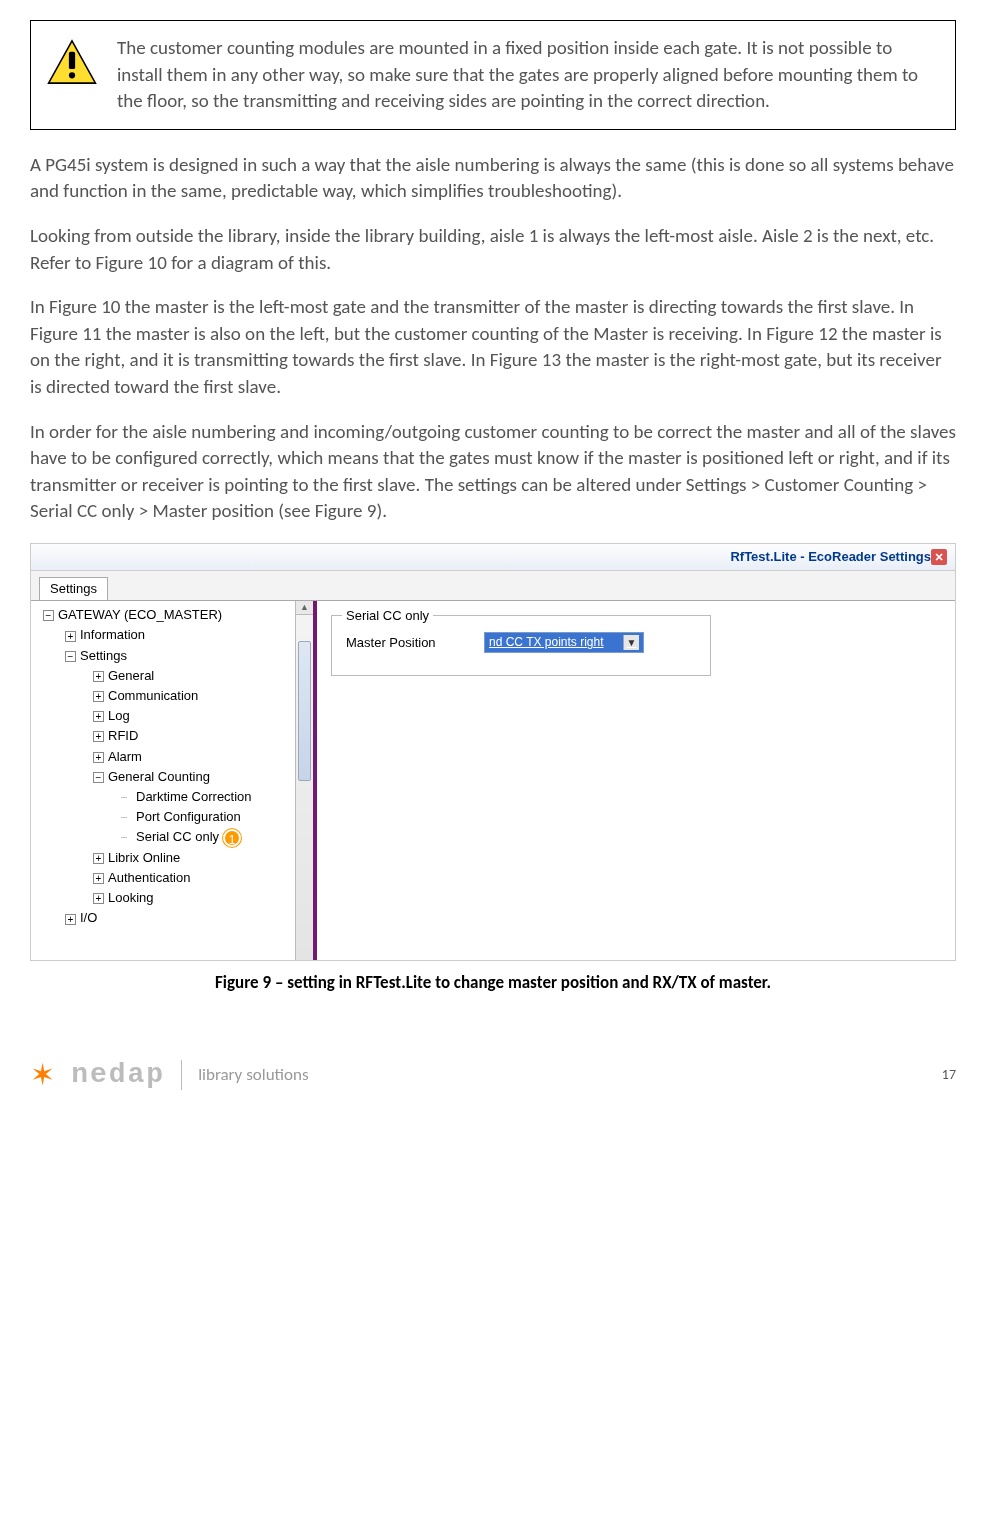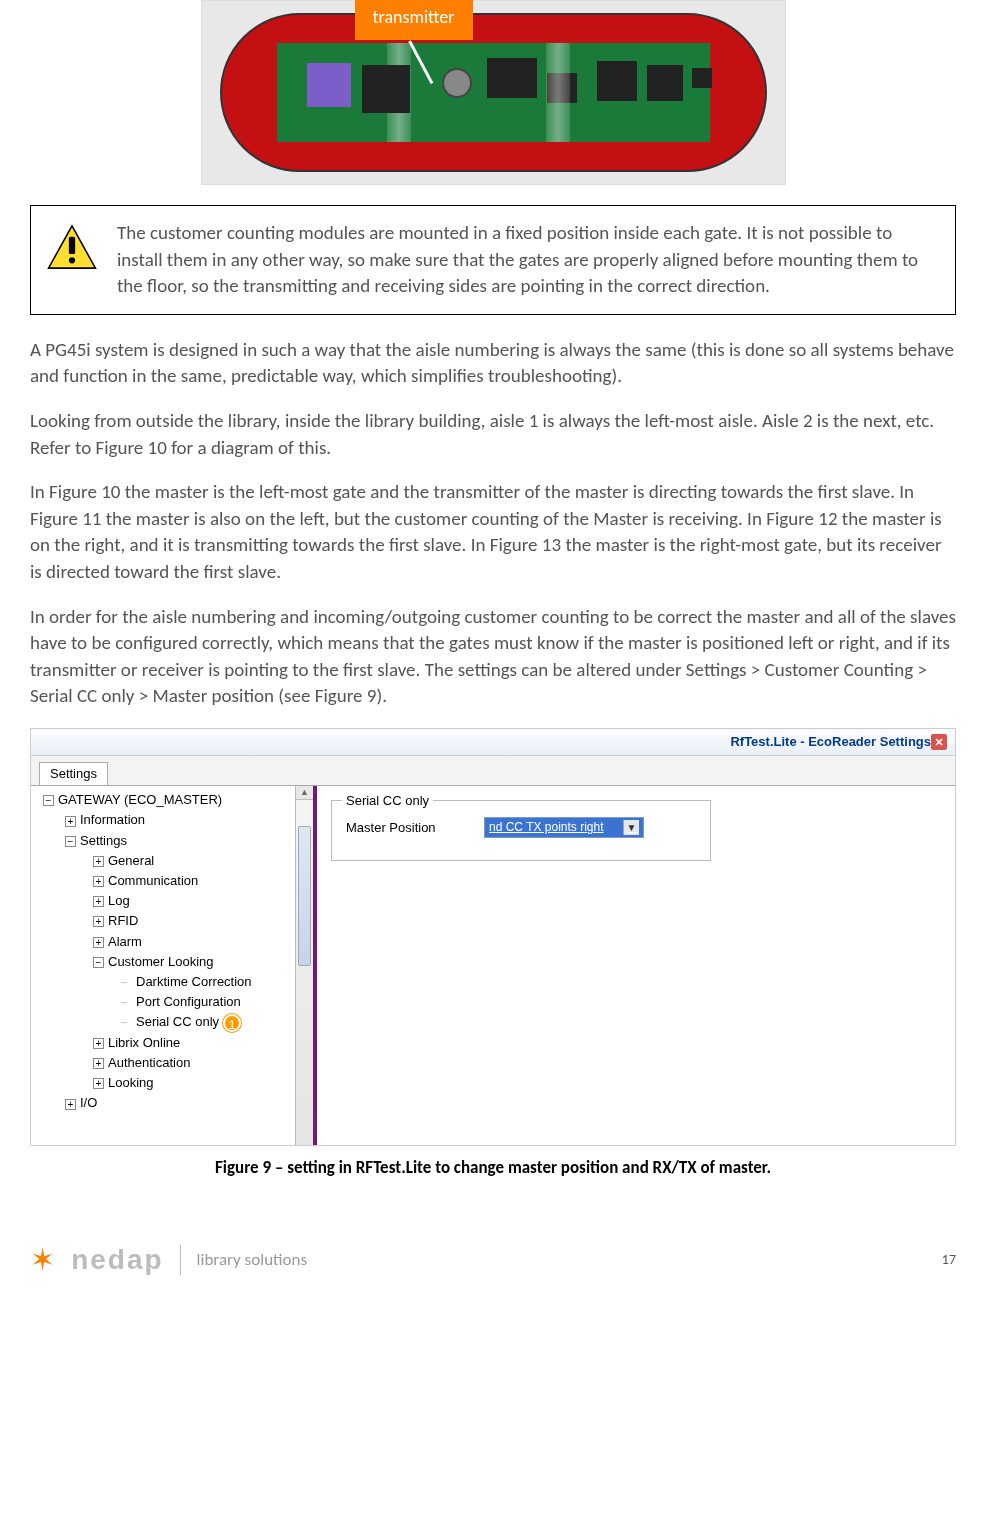--- a/index.html
+++ b/index.html
@@ -207,50 +207,34 @@
   .footer {
     position: relative;
     margin-top: 60px;
     display:flex;
     align-items:center;
     justify-content: space-between;
   }
   .logo { display:flex; align-items:center; gap:16px; }
   .star { color:#ff7f00; font-size:30px; line-height:1; }
   .nedap {
-    font-family: Liberation Sans, sans-serif;
+    font-family: Liberation Mono, monospace;
     font-size: 28px;
     letter-spacing: 2px;
     color:#bcbcbc;
     font-weight:bold;
   }
   .divider { width:1px; height:30px; background:#bbb; }
   .lib-sol { color:#999; font-size:17px; }
   .page-num { color:#555; font-size:14px; }
 </style>
 </head>
 <body>
 
 <div class="figure-block">
-  <div class="pcb-figure">
-    <div class="pcb-case">
-      <div class="pcb-inner">
-        <div class="chip a"></div>
-          <div class="chip b"></div>
-          <div class="chip c"></div>
-        <div class="chip d"></div>
-          <div class="chip e"></div>
-          <div class="chip f"></div>
-        <div class="chip g"></div>
-          <div class="chip h"></div>
-      </div>
-    </div>
-    <div class="callout-line"></div>
-    <div class="cap-label">transmitter</div>
-  </div>
 </div>
 
 <div class="warning-box">
   <div class="warning-icon">
     <svg viewBox="0 0 64 58">
       <polygon points="32,2 62,56 2,56" fill="#ffde2f" stroke="#000" stroke-width="2"></polygon>
       <rect x="28" y="16" width="8" height="22" fill="#000" rx="2"></rect>
       <circle cx="32" cy="46" r="4" fill="#000"></circle>
     </svg>
   </div>
@@ -275,21 +259,21 @@
       <div class="tree">
         <ul>
           <li class="t0"><span class="exp">−</span><span>GATEWAY (ECO_MASTER)</span></li>
           <li class="t1"><span class="exp">+</span><span>Information</span></li>
           <li class="t1"><span class="exp">−</span><span>Settings</span></li>
           <li class="t2"><span class="exp">+</span><span>General</span></li>
           <li class="t2"><span class="exp">+</span><span>Communication</span></li>
           <li class="t2"><span class="exp">+</span><span>Log</span></li>
           <li class="t2"><span class="exp">+</span><span>RFID</span></li>
           <li class="t2"><span class="exp">+</span><span>Alarm</span></li>
-          <li class="t2"><span class="exp">−</span><span>Customer Looking</span></li>
+          <li class="t2"><span class="exp">−</span><span>General Counting</span></li>
           <li class="t3"><span class="leaf">┈</span><span>Darktime Correction</span></li>
           <li class="t3"><span class="leaf">┈</span><span>Port Configuration</span></li>
           <li class="t3"><span class="leaf">┈</span><span>Serial CC only</span><span class="badge-1">1</span></li>
           <li class="t2"><span class="exp">+</span><span>Librix Online</span></li>
           <li class="t2"><span class="exp">+</span><span>Authentication</span></li>
           <li class="t2"><span class="exp">+</span><span>Looking</span></li>
           <li class="t1"><span class="exp">+</span><span>I/O</span></li>
         </ul>
       </div>
       <div class="tree-scroll">

